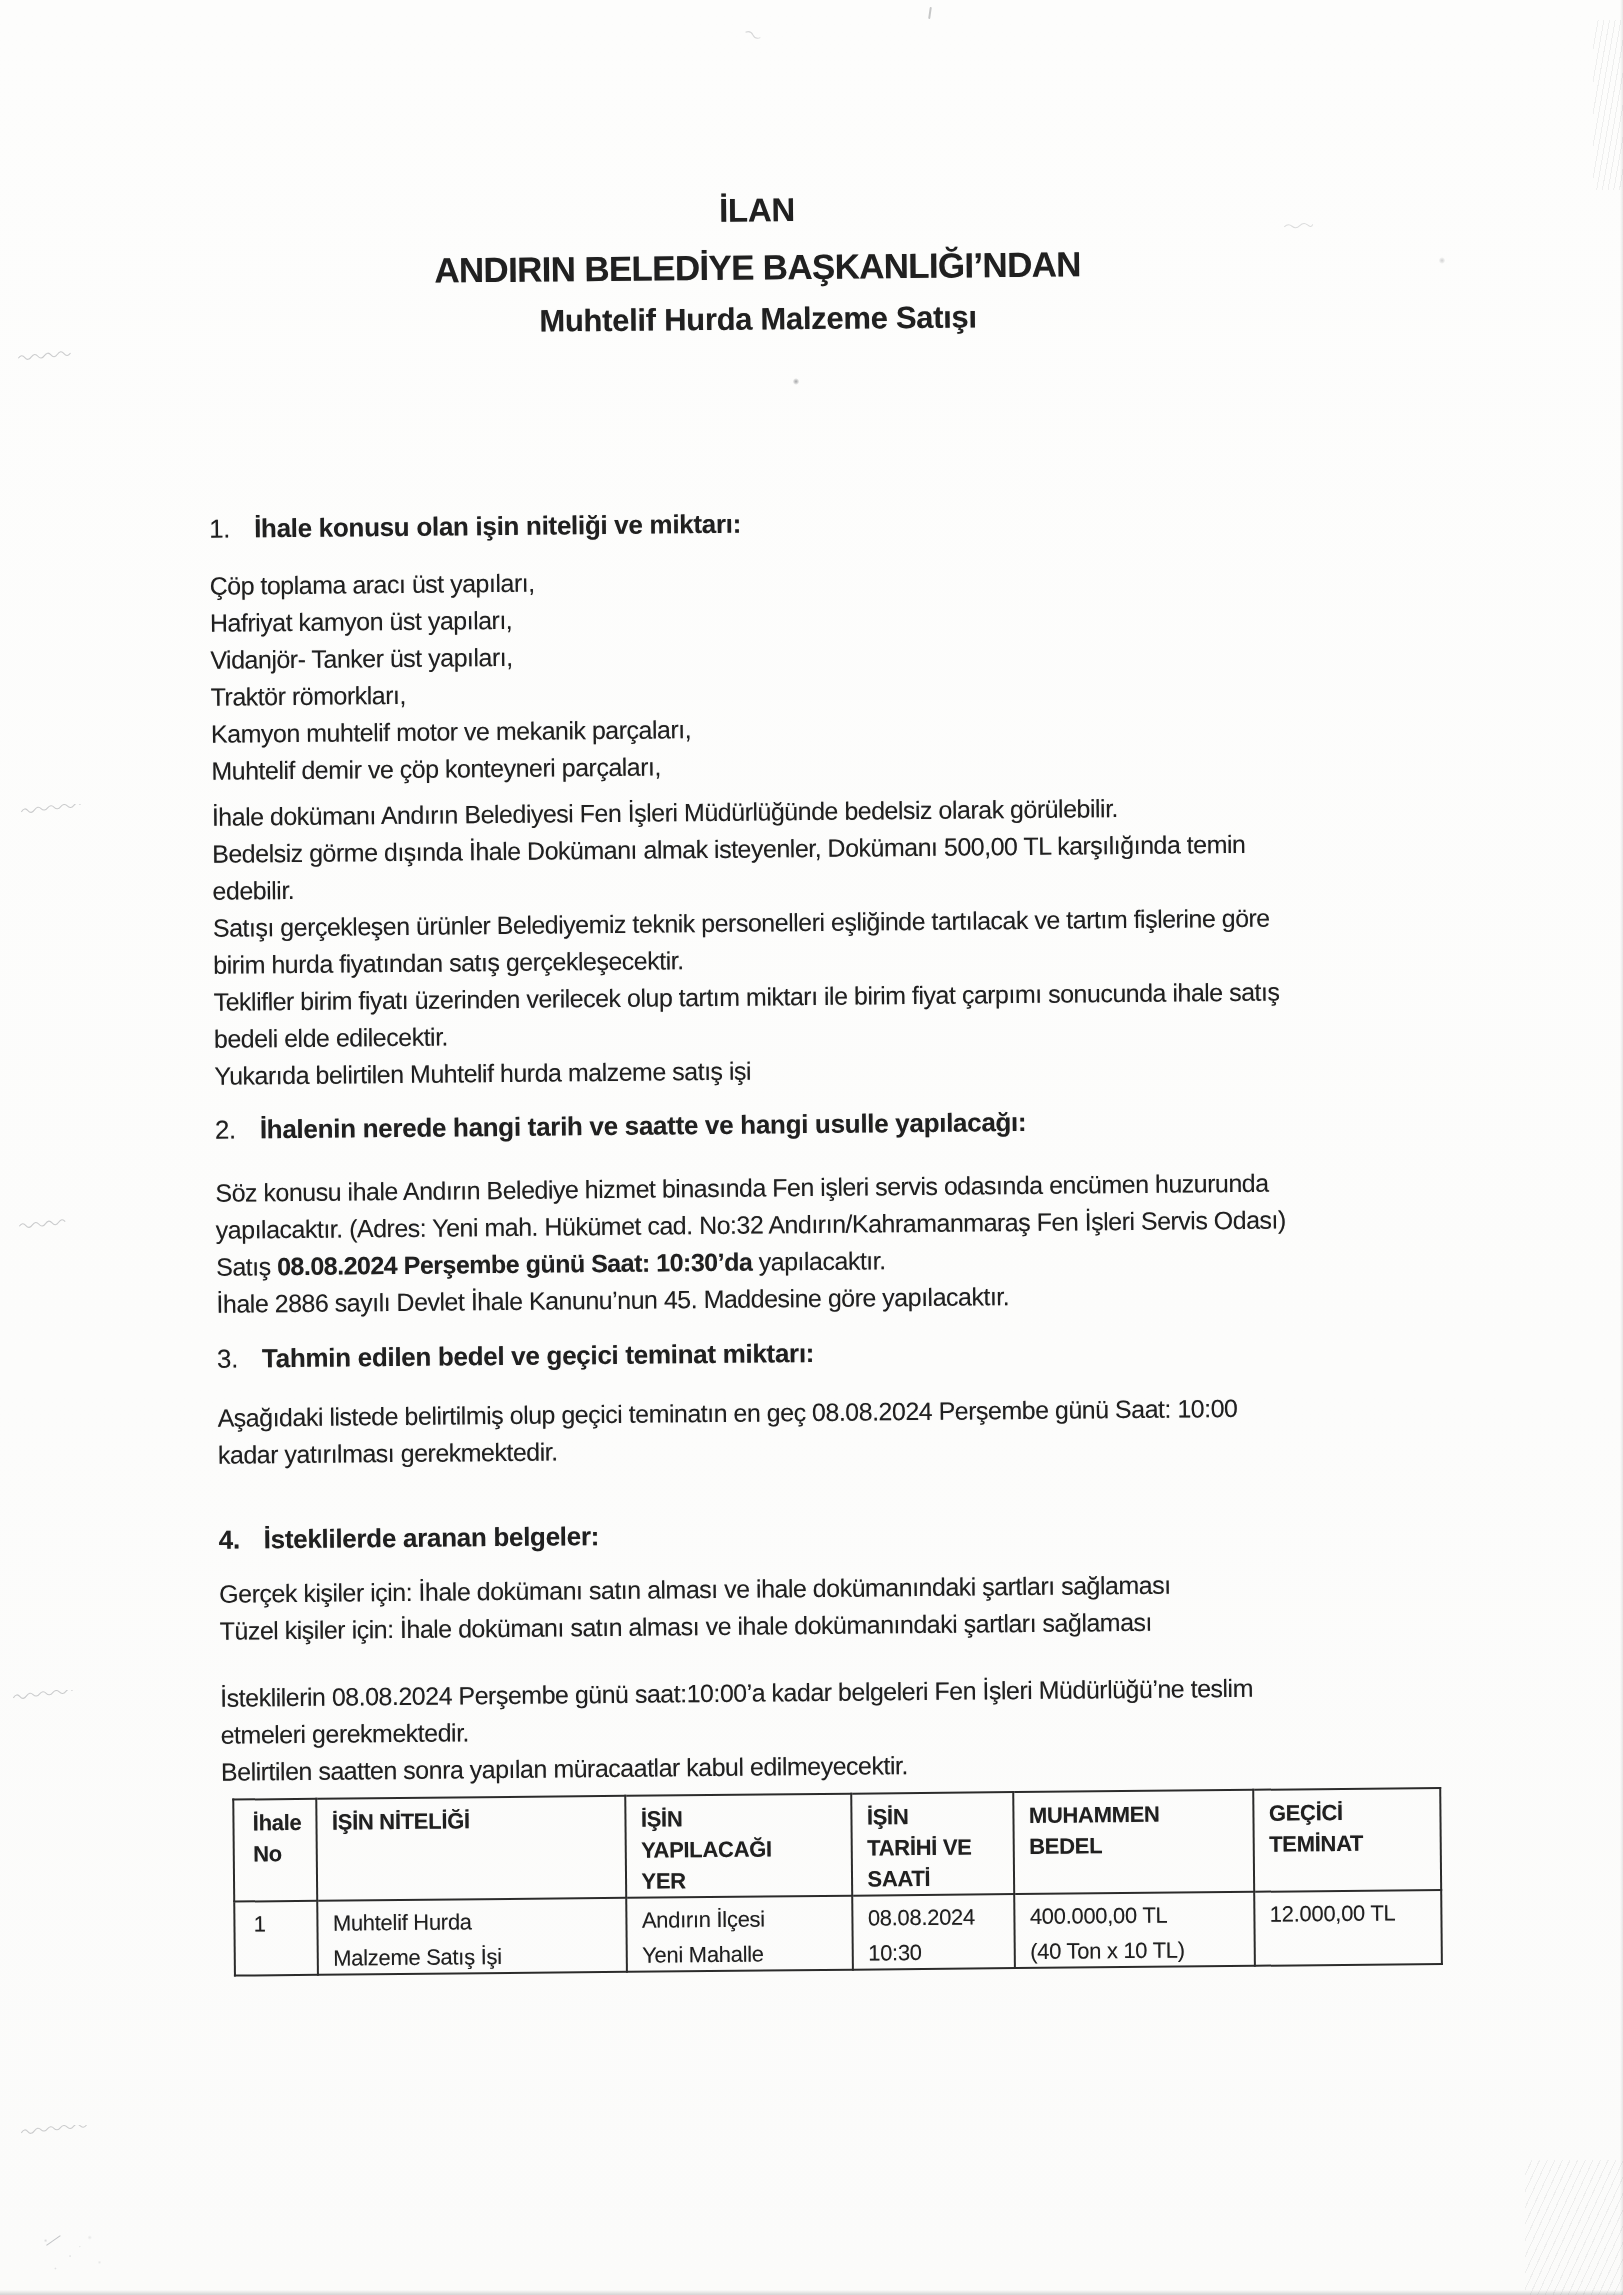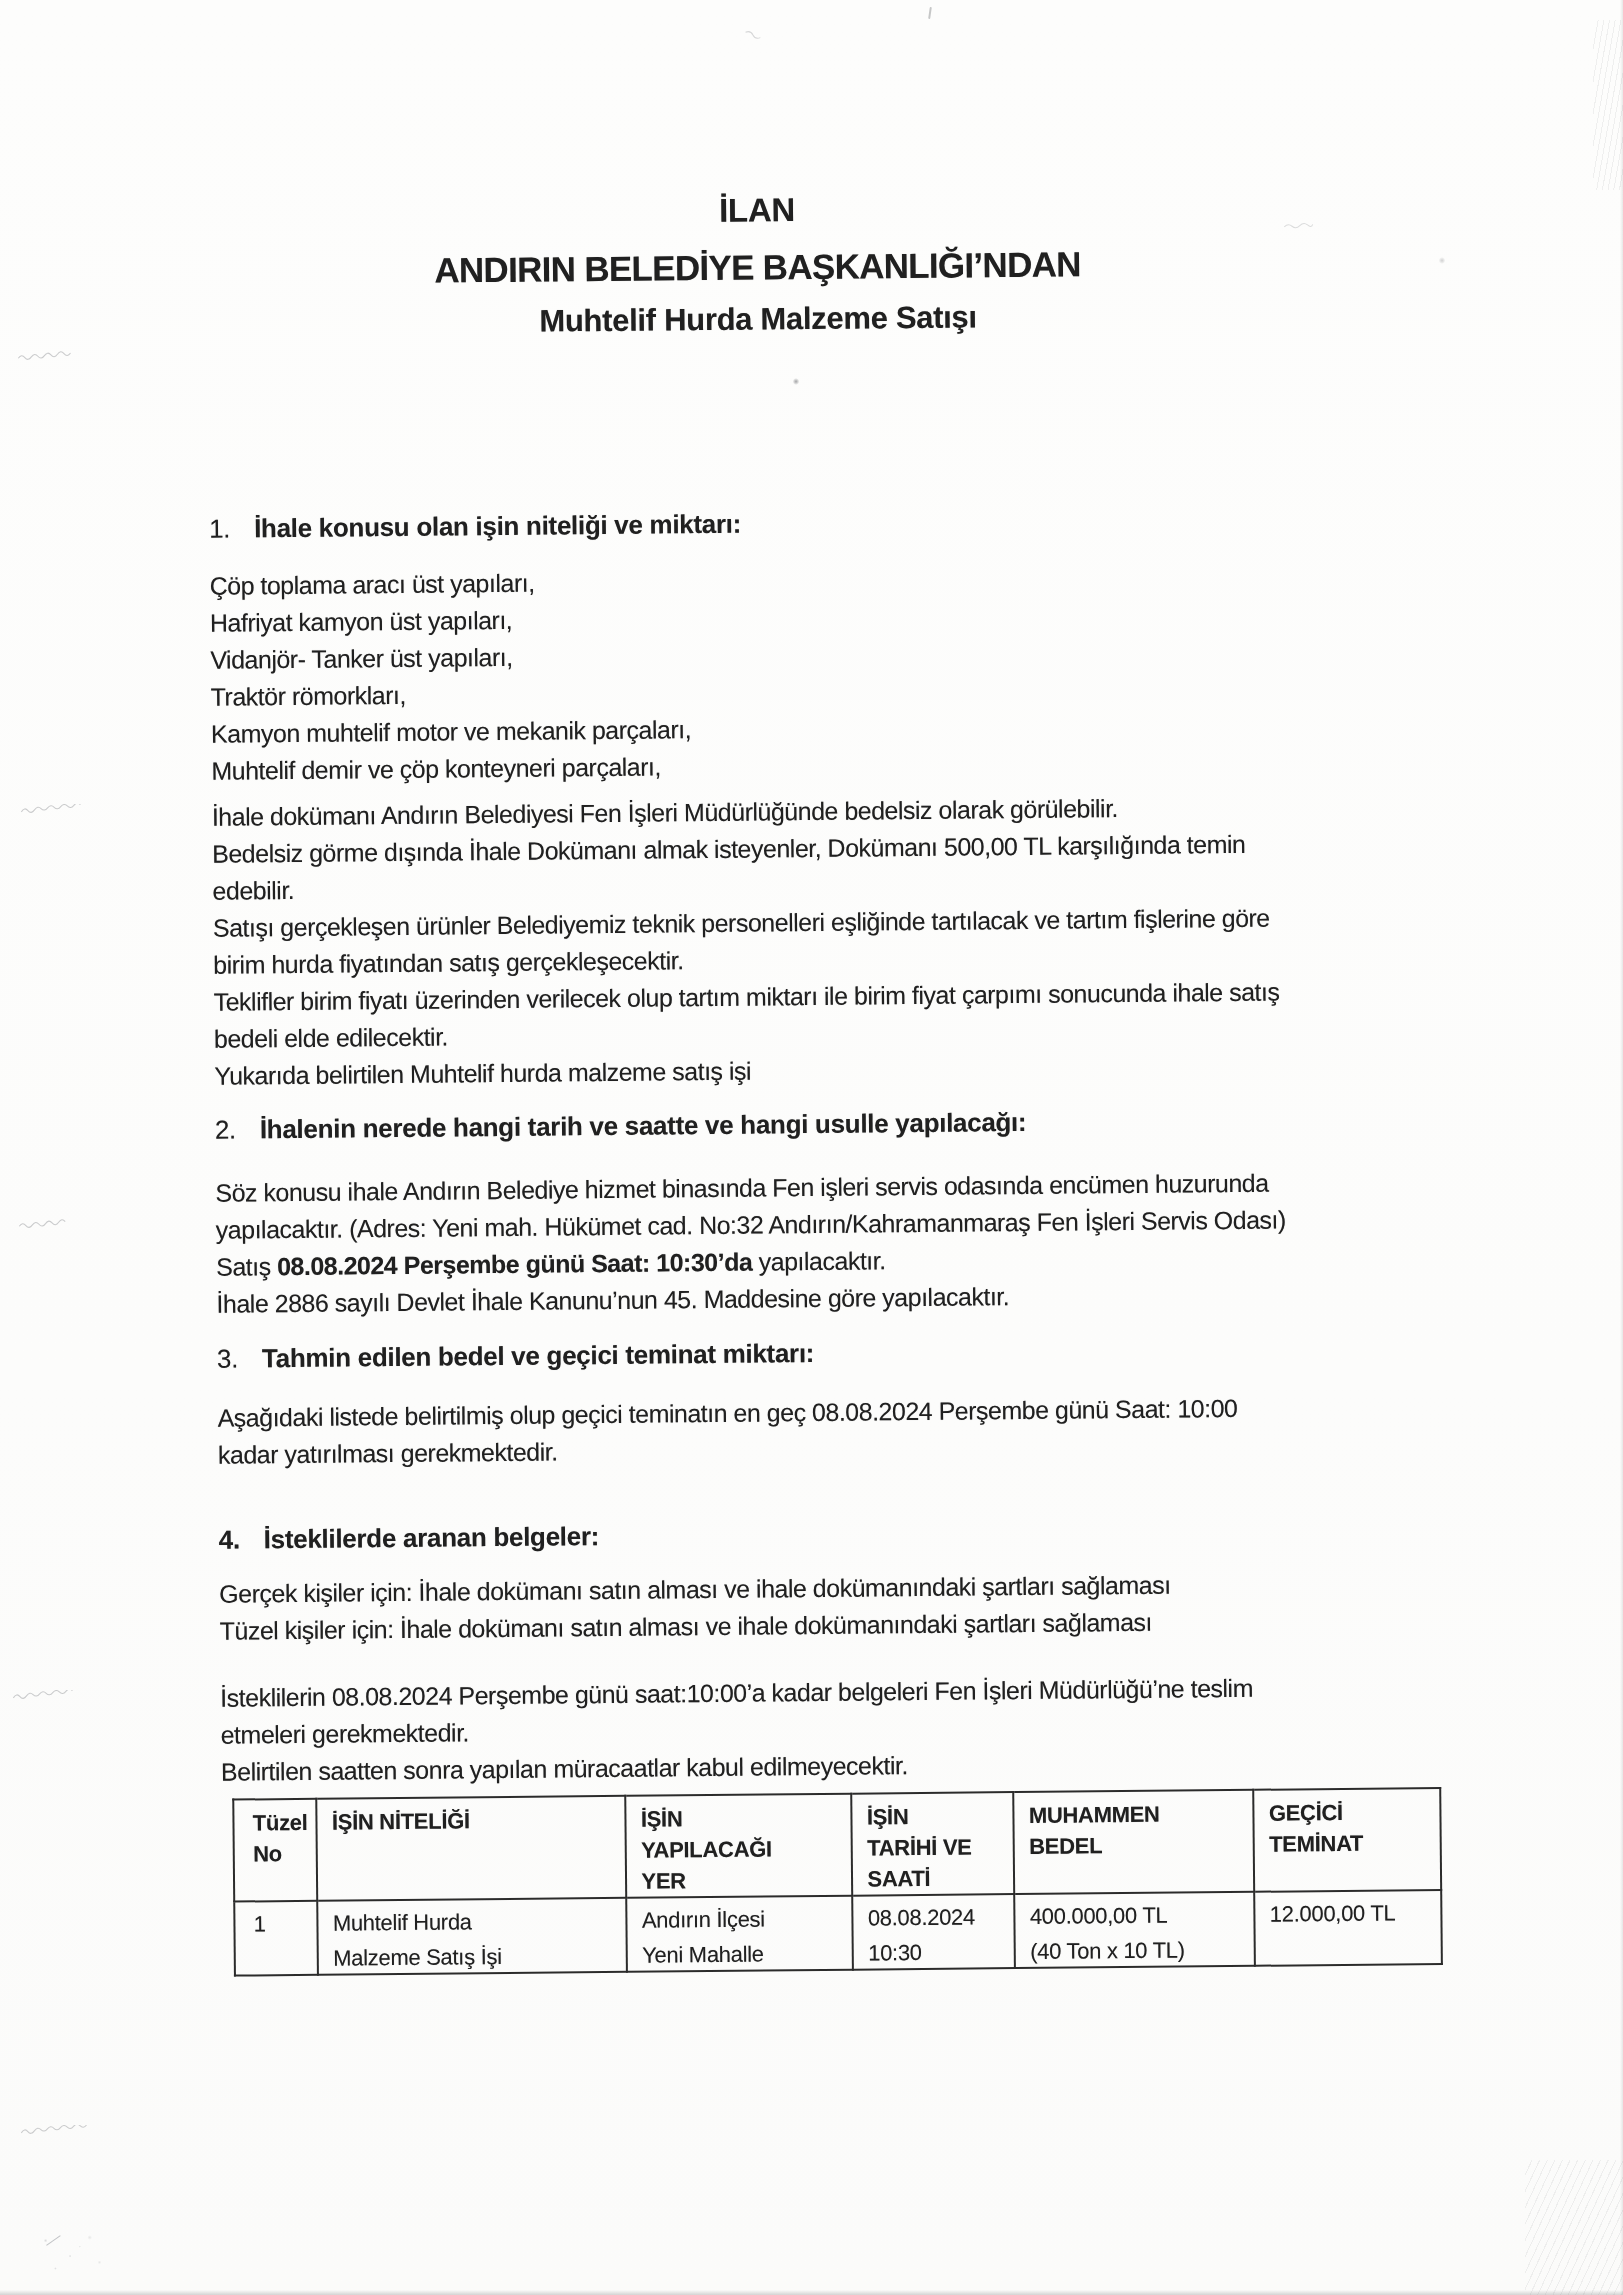--- a/index.html
+++ b/index.html
@@ -239,21 +239,21 @@
       <col style="width:83px">
         <col style="width:309px">
         <col style="width:226px">
       <col style="width:162px">
         <col style="width:240px">
         <col style="width:187px">
     </colgroup>
     <thead>
       <tr>
         <th class="c-no">
-          <div class="cell-line">Tüzel</div>
+          <div class="cell-line">İhale</div>
           <div class="cell-line">No</div>
         </th>
         <th>
           <div class="cell-line">İŞİN NİTELİĞİ</div>
         </th>
         <th>
           <div class="cell-line">İŞİN</div>
           <div class="cell-line">YAPILACAĞI</div>
           <div class="cell-line">YER</div>
         </th>

